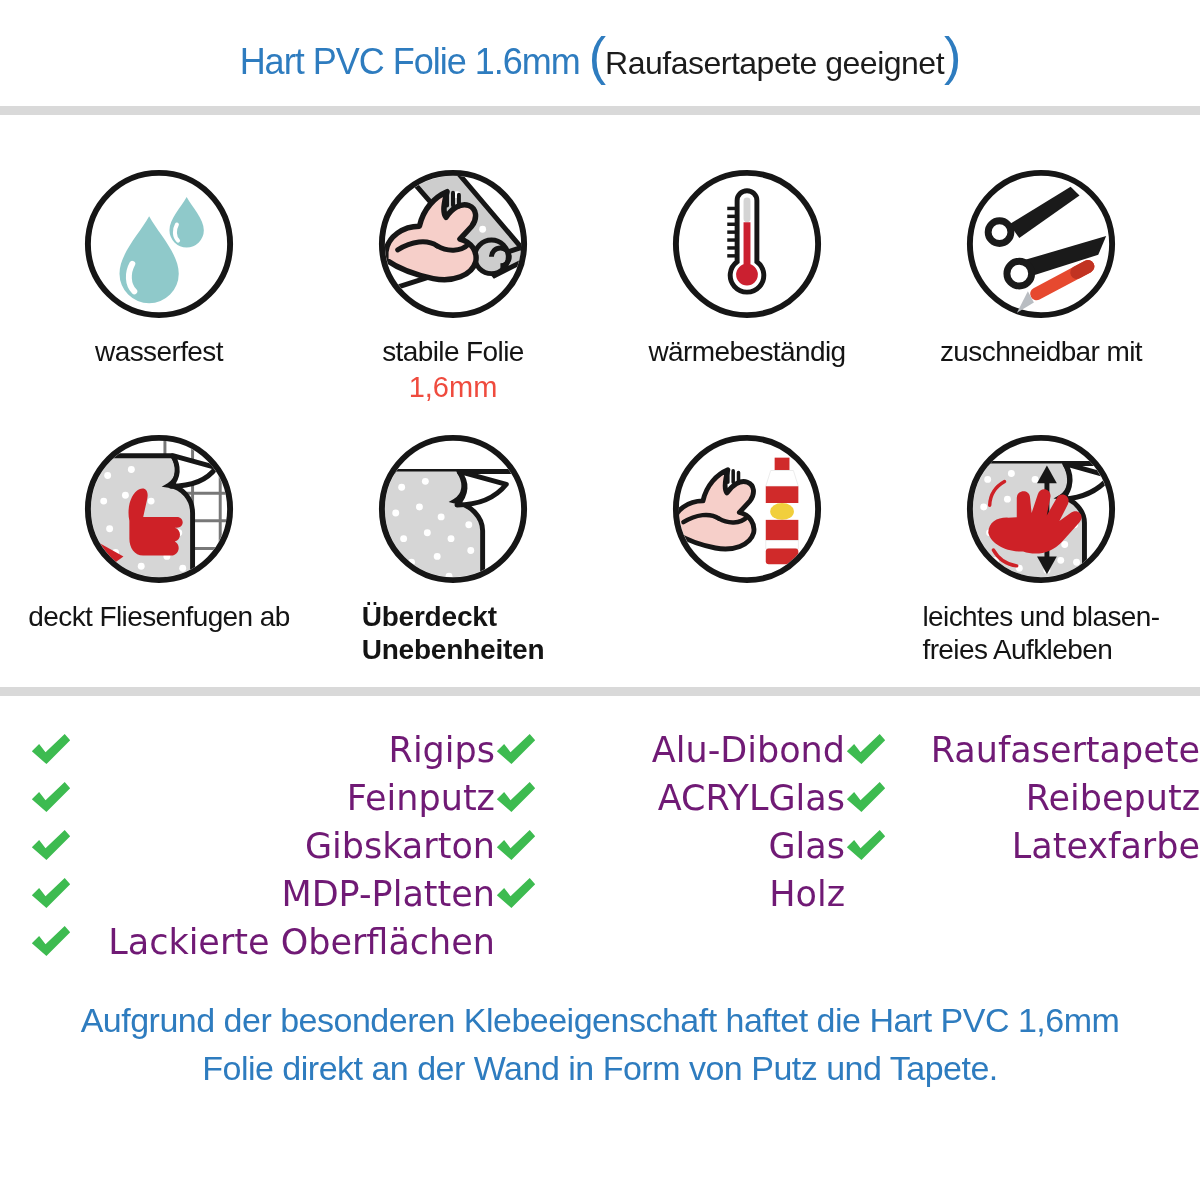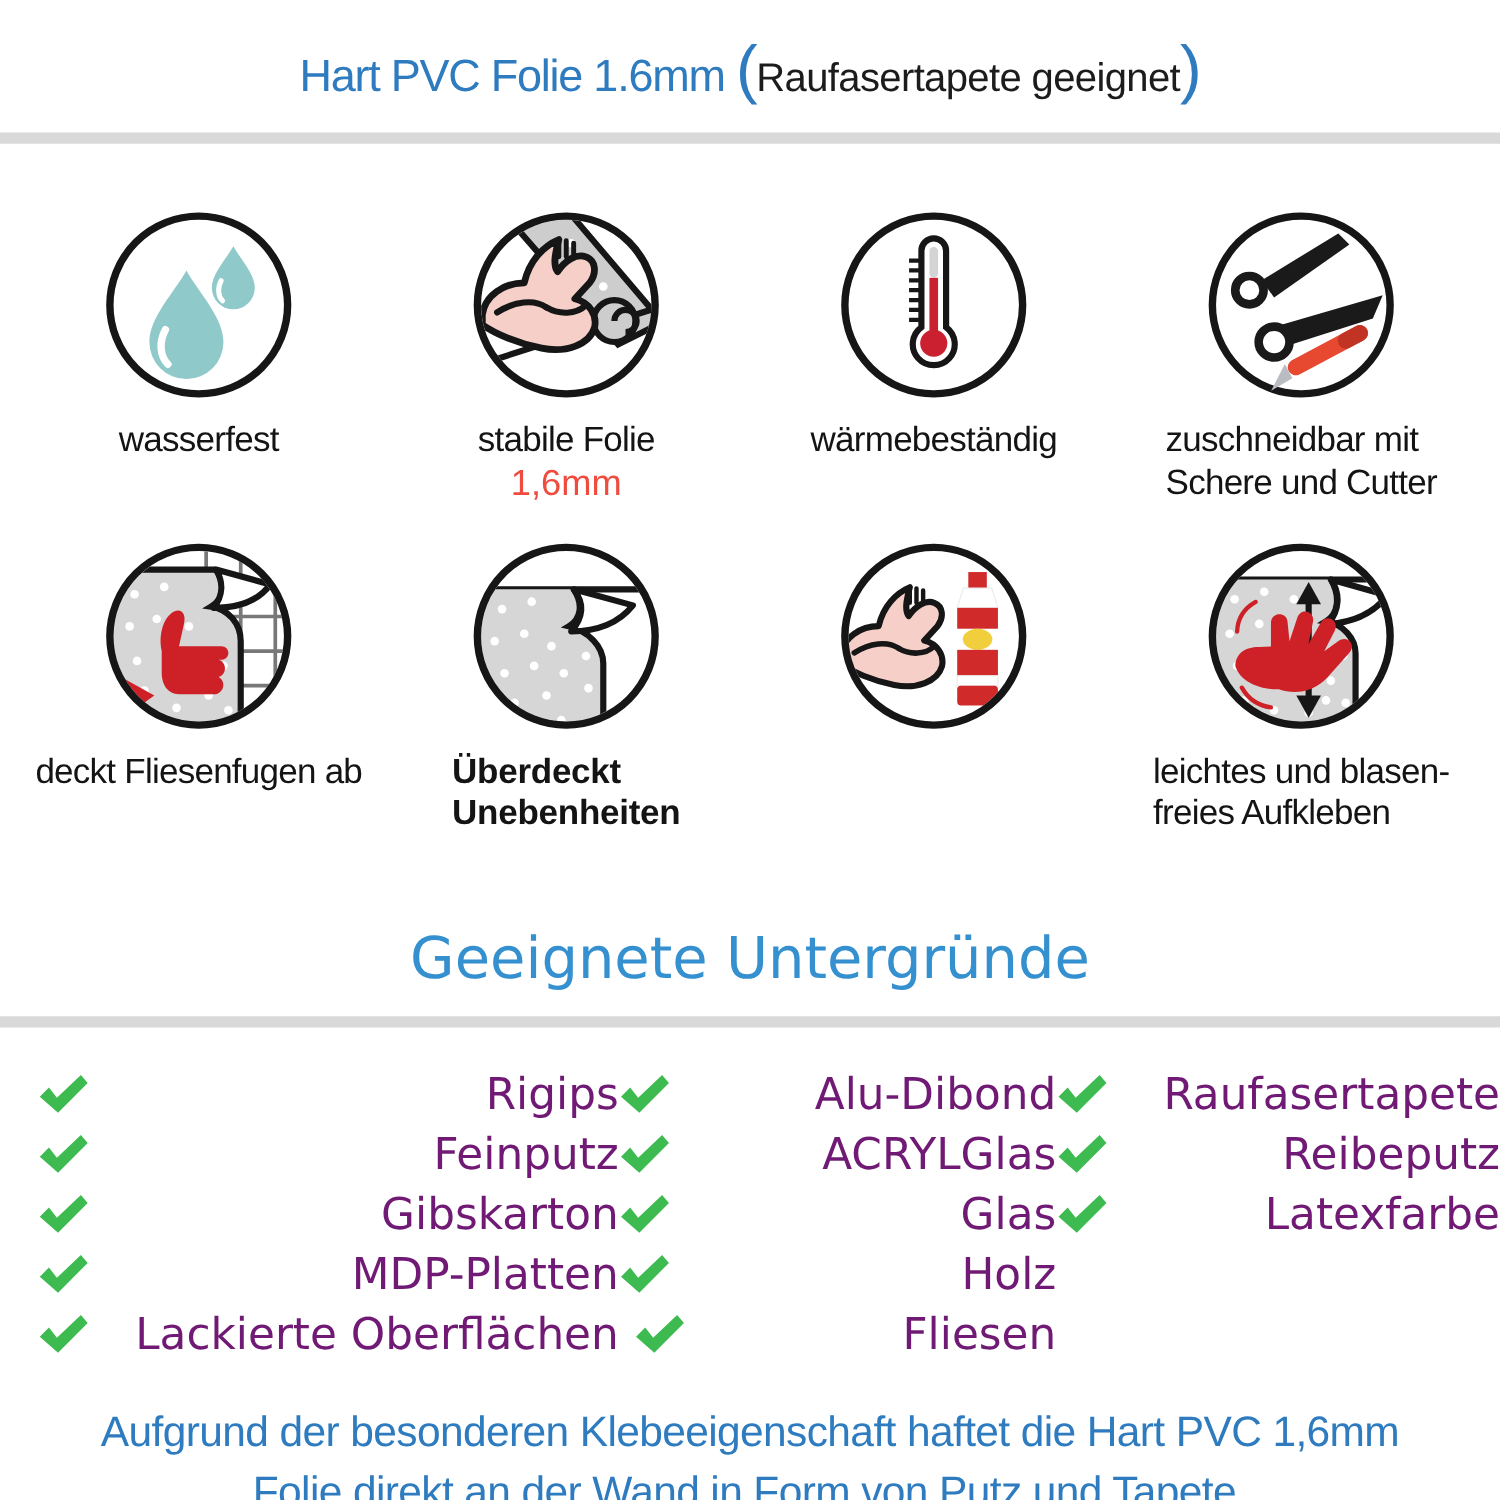--- a/index.html
+++ b/index.html
@@ -128,21 +128,21 @@
         <circle cx="38" cy="68" r="11.5" fill="none" stroke="#1a1a1a" stroke-width="7"></circle>
         <polygon points="64,96 146,72 138,91 72,112" fill="#1a1a1a"></polygon>
         <circle cx="58" cy="110" r="12.5" fill="none" stroke="#1a1a1a" stroke-width="7"></circle>
         <circle cx="71" cy="80" r="4" fill="#fff"></circle>
         <g transform="rotate(-28 100 118)">
           <rect x="66" y="111" width="72" height="13" rx="6.5" fill="#e6492f"></rect>
           <rect x="112" y="111" width="26" height="13" rx="6.5" fill="#c13322"></rect>
           <polygon points="46,125 66,111 66,124" fill="#b9bdc2"></polygon>
         </g>
       </svg>
-      <div class="caption"><span>zuschneidbar mit</span><br><span>Schere und Cutter</span></div>
+      <div class="caption"><span>zuschneidbar mit</span><br></div>
     </div>
 
     <div class="feature">
       <svg class="icon" viewBox="0 0 160 160">
         <defs>
             <clipPath id="c5">
               <circle cx="80" cy="80" r="69"></circle>
             </clipPath>
           </defs>
         <g clip-path="url(#c5)">
@@ -278,21 +278,20 @@
             <path d="M24,66 C18,74 16,84 20,94" stroke="#ce2127" stroke-width="3.5" fill="none" stroke-linecap="round"></path>
             <path d="M42,134 C50,140 60,142 70,139" stroke="#ce2127" stroke-width="3.5" fill="none" stroke-linecap="round"></path>
           </g>
         </g>
         <circle cx="80" cy="80" r="72" fill="none" stroke="#161616" stroke-width="6"></circle>
       </svg>
       <div class="caption"><span>leichtes und blasen-</span><br><span>freies Aufkleben</span></div>
     </div>
   </div>
 
-  <div class="subheading">Geeignete Untergründe</div>
 
   <div class="bar mid"></div>
 
   <div class="substrates">
     <div class="scol scol1">
       <div class="sitem">
           <svg viewBox="0 0 46 36">
             <use class="chk" href="#check-shape"></use>
           </svg>
           <span>Rigips</span>
@@ -339,26 +338,20 @@
           <svg viewBox="0 0 46 36">
             <use class="chk" href="#check-shape"></use>
           </svg>
           <span>Glas</span>
         </div>
       <div class="sitem">
           <svg viewBox="0 0 46 36">
             <use class="chk" href="#check-shape"></use>
           </svg>
           <span>Holz</span>
-        </div>
-      <div class="sitem indent">
-          <svg viewBox="0 0 46 36">
-            <use class="chk" href="#check-shape"></use>
-          </svg>
-          <span>Fliesen</span>
         </div>
     </div>
     <div class="scol scol3">
       <div class="sitem">
           <svg viewBox="0 0 46 36">
             <use class="chk" href="#check-shape"></use>
           </svg>
           <span>Raufasertapete</span>
         </div>
       <div class="sitem">

